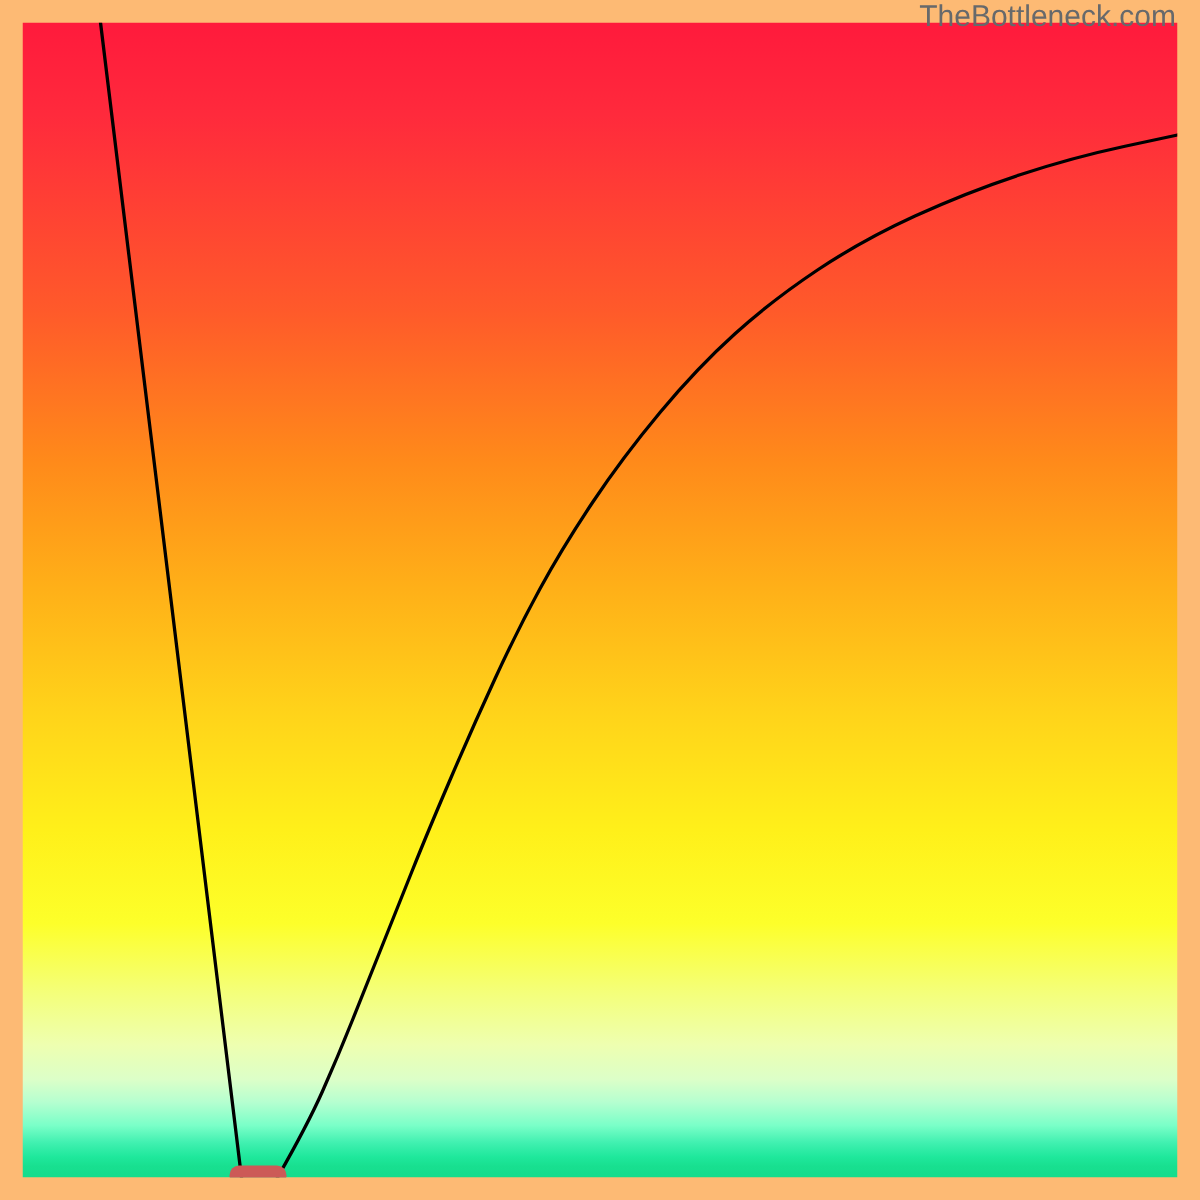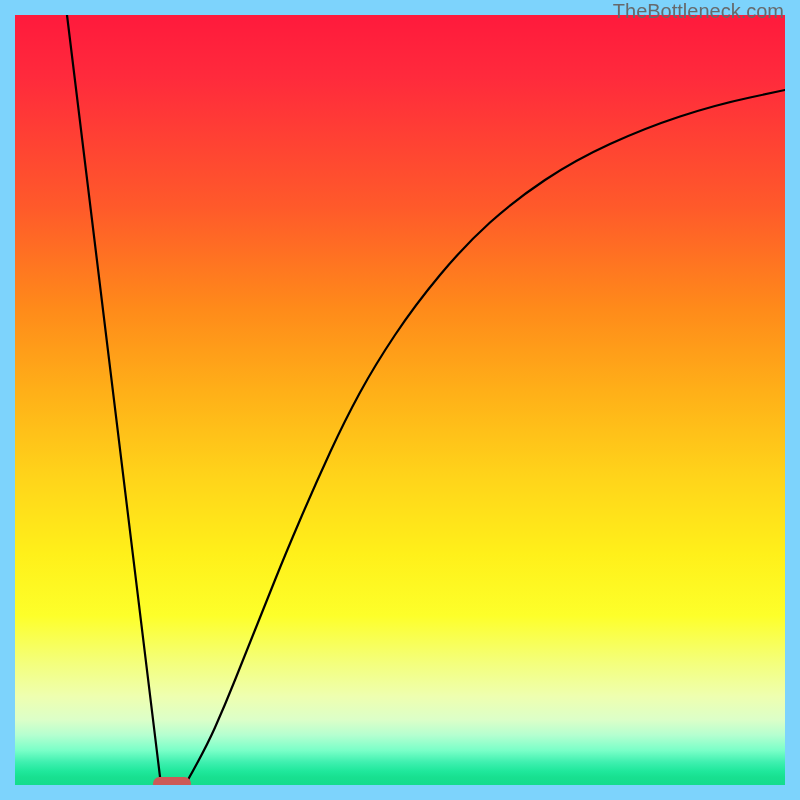--- a/index.html
+++ b/index.html
@@ -8,21 +8,21 @@
     width: 800px;
     height: 800px;
     overflow: hidden;
     background: #000;
     font-family: Arial, Helvetica, sans-serif;
   }
   .frame {
     position: absolute;
     top: 0; left: 0;
     width: 800px; height: 800px;
-    background: #7dd3fc;
+    background: #fdba74;
   }
   .plot {
     position: absolute;
     top: 15px;
     left: 15px;
     width: 770px;
     height: 770px;
     overflow: hidden;
   }
   .gradient {

